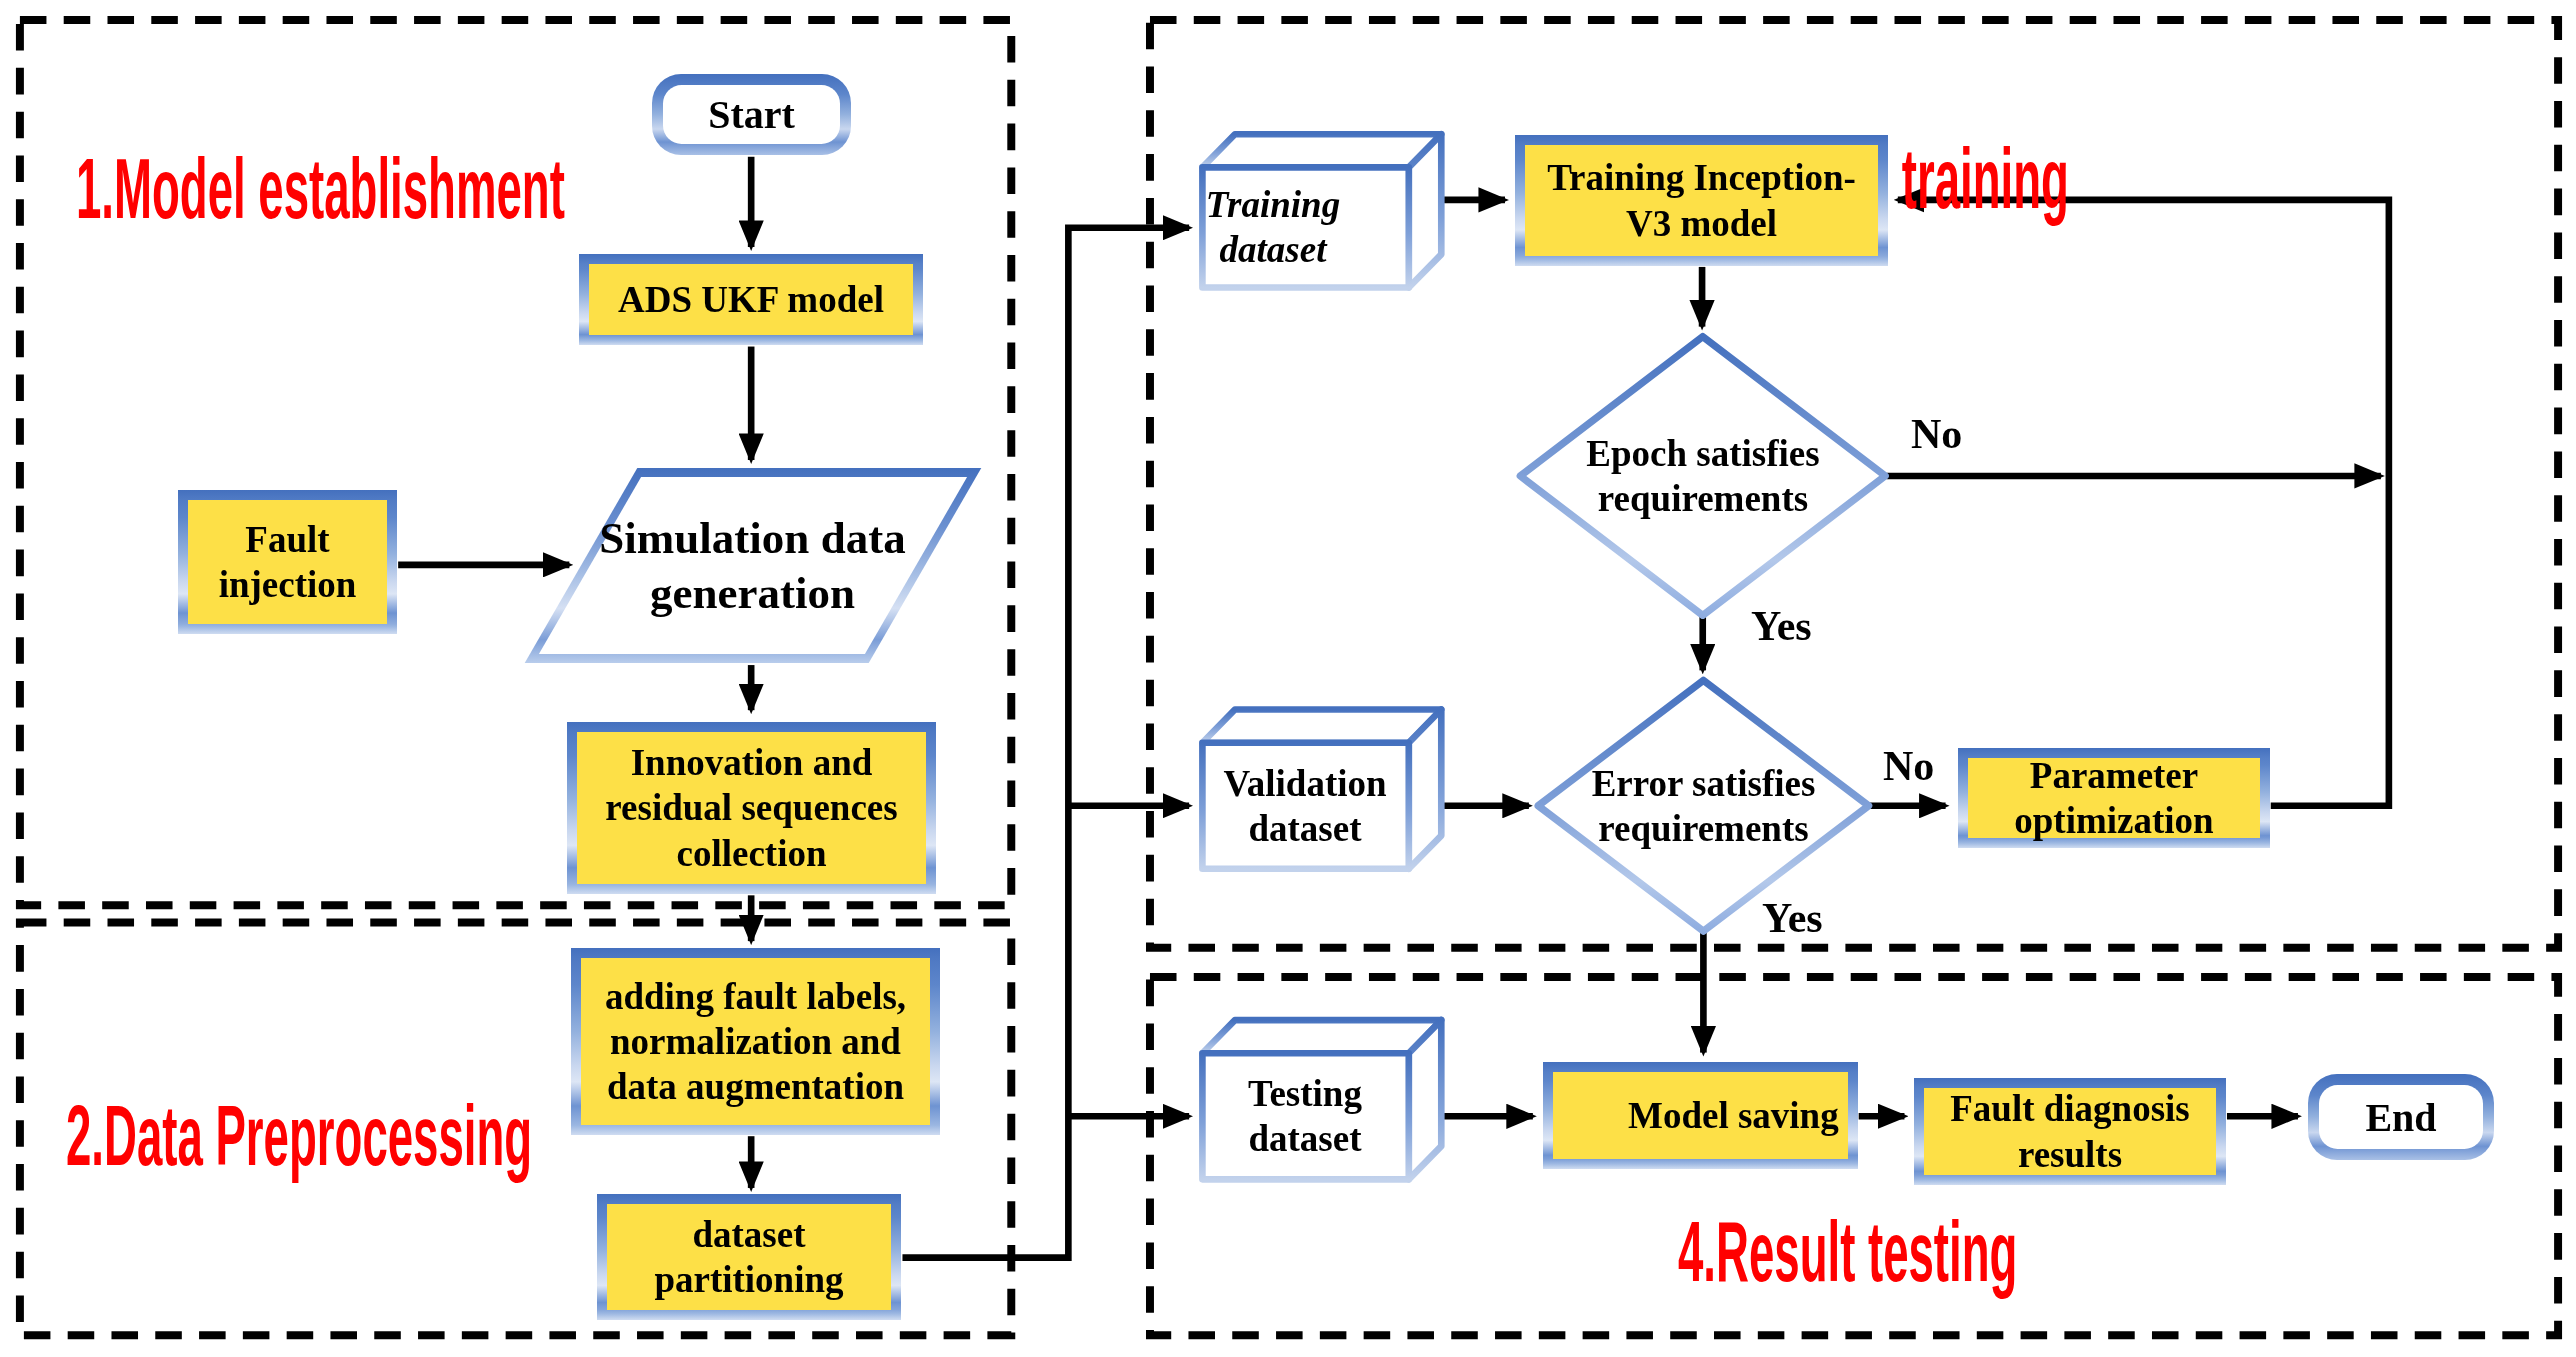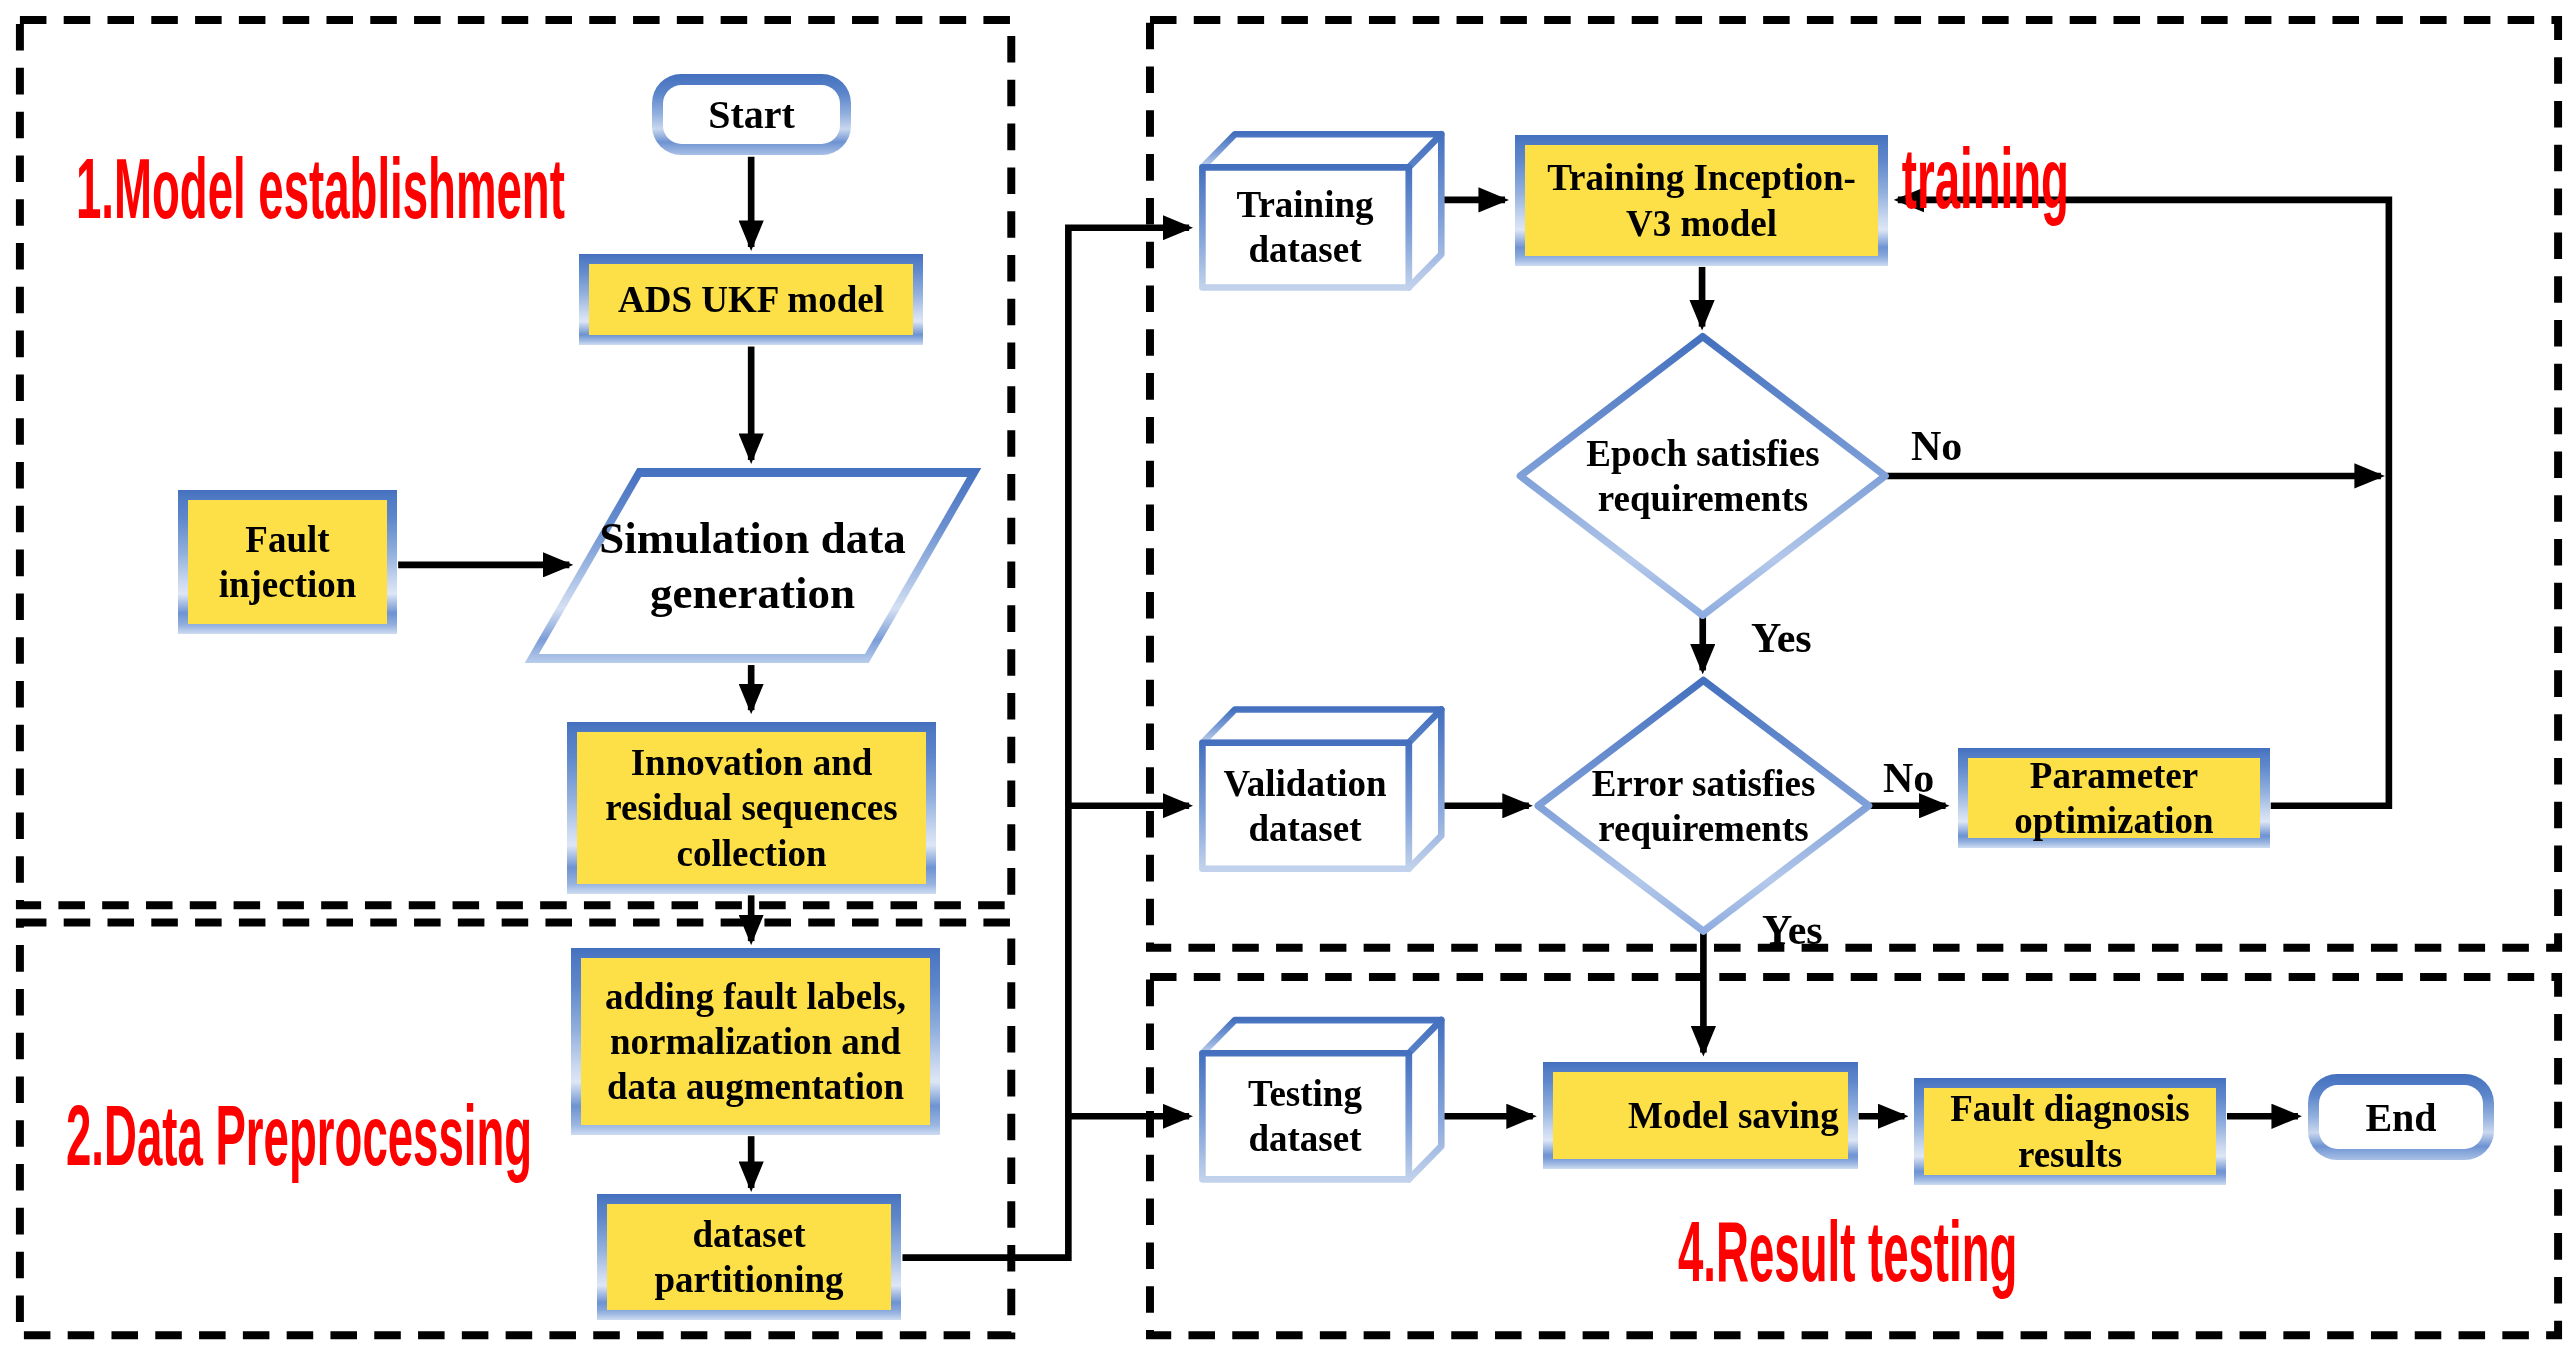--- a/index.html
+++ b/index.html
@@ -68,21 +68,20 @@
     font-size:37px;line-height:1.22;
     pointer-events:none;
   }
   .bigfont{font-size:45px;}
 
   .edgelabel{
     position:absolute;
     font-weight:bold;color:#000;
     font-size:42px;line-height:1;
     white-space:nowrap;
-    margin-top:12px;
   }
 </style>
 </head>
 <body>
 
 <div class="canvas">
 
   <svg class="layer" viewBox="0 0 3882 2046">
     <defs>
       <marker id="ah" markerUnits="userSpaceOnUse" markerWidth="46" markerHeight="38" refX="40" refY="19" orient="auto">
@@ -200,21 +199,21 @@
     <span>Simulation data generation</span>
   </div>
 
   <div class="overlay" style="left:1557px;top:383px;width:292px;height:186px;">
     <span>Epoch satisfies requirements</span>
   </div>
   <div class="overlay" style="left:1564px;top:713px;width:279px;height:186px;">
     <span>Error satisfies requirements</span>
   </div>
 
-  <div class="overlay" style="left:1202px;top:167px;width:206px;height:120px;">
+  <div class="overlay" style="left:1170px;top:167px;width:206px;height:120px;font-style:italic;">
     <span>Training dataset</span>
   </div>
   <div class="overlay" style="left:1202px;top:743px;width:206px;height:126px;">
     <span>Validation dataset</span>
   </div>
   <div class="overlay" style="left:1202px;top:1053px;width:206px;height:126px;">
     <span>Testing dataset</span>
   </div>
 
   <div class="edgelabel" style="left:1911px;top:413px;">No</div>

